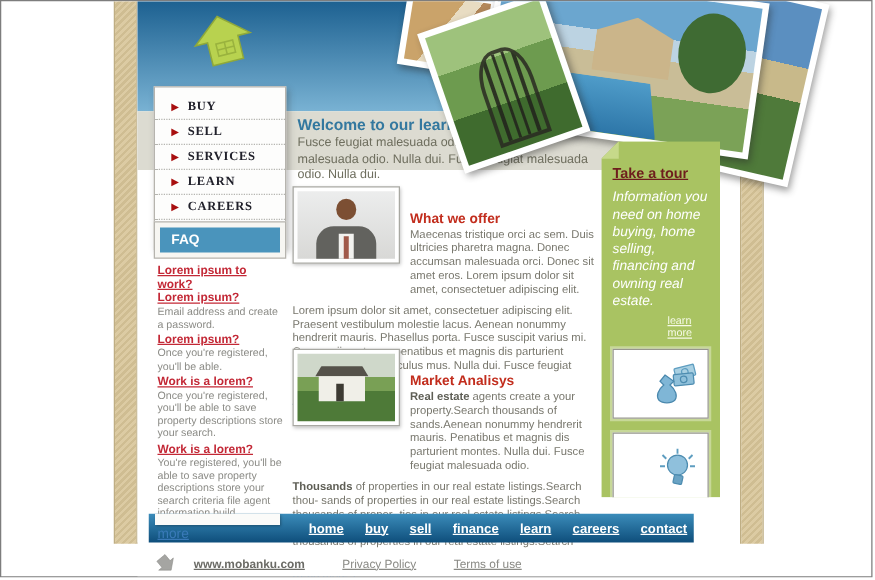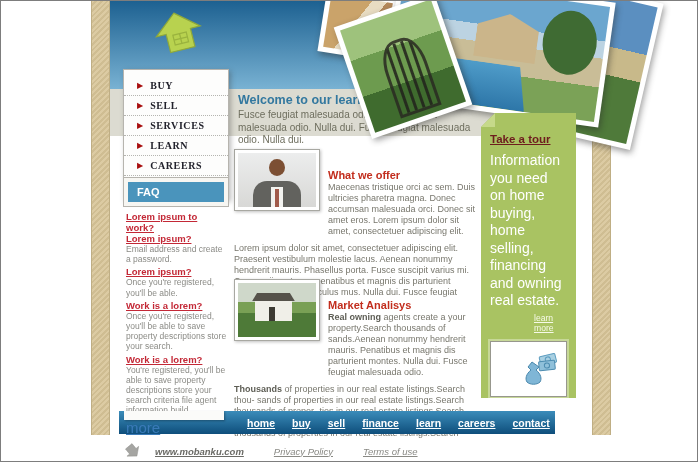--- a/index.html
+++ b/index.html
@@ -43,21 +43,21 @@
   .menu-item:last-child { border-bottom:none; }
   .menu-item .arrow { color:#a80f0f; font-size:8px; line-height:1; }
   .menu-item .lbl { font-family:"Liberation Serif", serif; font-weight:bold; font-size:10px; letter-spacing:.6px; color:#21212b; }
 
   
   #faq-box { position:absolute; left:13px; top:176px; width:106px; background:#f7f6f2; border:1px solid #b6b4ae; padding:4px; z-index:6; }
   #faq-bar { background:#4a94bc; color:#fff; font-weight:bold; font-size:11px; padding:4px 0 4px 9px; }
   #faq-list { position:absolute; left:16px; top:210px; width:101px; z-index:6; }
   .faq-q { color:#c32836; font-weight:bold; font-size:9.5px; text-decoration:underline; cursor:pointer; }
   .faq-a { color:#8b8b86; font-size:8.5px; line-height:1.2; margin-bottom:2px; }
-  #faq-more { color:#3a7ab8; font-size:15px; text-decoration:underline; cursor:pointer; display:inline-block; margin-top:2px; }
+  #faq-more { color:#3a7ab8; font-size:11px; text-decoration:underline; cursor:pointer; display:inline-block; margin-top:2px; }
 
   
   #welcome { position:absolute; left:128px; top:92px; width:235px; z-index:2; }
   #welcome h1 { color:#33789f; font-size:12.5px; margin-bottom:2px; }
   #welcome p { color:#6e6e5e; font-size:10px; line-height:1.25; }
 
   
   .section { position:absolute; left:124px; width:247px; z-index:2; }
   #section-0 { top:148px; }
   #section-1 { top:278px; }
@@ -84,37 +84,37 @@
   #pool-scene { background:linear-gradient(to bottom,#6ba6cf 0 30%,#bcd3e2 30% 45%,#c9bd97 45% 70%,#7ba257 70%); position:relative; overflow:hidden; }
   #pool-scene .house { position:absolute; left:38%; top:18%; width:30%; height:40%; background:#cbb58a; clip-path:polygon(0 30%,50% 0,100% 30%,100% 100%,0 100%); }
   #pool-scene .pool { position:absolute; left:18%; top:62%; width:48%; height:38%; background:linear-gradient(to bottom,#4f9cc9,#2d76a8); clip-path:polygon(10% 0,90% 0,100% 100%,0 100%); }
   #pool-scene .tree { position:absolute; right:4%; top:8%; width:26%; height:55%; border-radius:50%; background:#3f6b33; }
 
   
   #tour { position:absolute; left:371px; top:112px; width:95px; height:285px; background:#a9c362; z-index:6;
           clip-path:polygon(14px 0,100% 0,100% 100%,0 100%,0 14px); padding:20px 9px 0; }
   #tour .fold2 { position:absolute; left:0; top:0; width:0; height:0; border-left:14px solid transparent; border-bottom:14px solid #c6d98a; transform:translate(0,0); }
   #tour h2 { color:#6e1d1d; font-size:11.5px; text-decoration:underline; margin-bottom:7px; cursor:pointer; }
-  #tour p { color:#ffffff; font-size:14px; line-height:1.25; }
+  #tour p { color:#ffffff; font-size:11px; line-height:1.25;font-style:italic; }
   #tour-link { color:#f6faE8; color:#f6fae8; font-size:8.6px; text-decoration:underline; cursor:pointer; display:inline-block; margin:3px 0 8px 8px;padding-left:36px; }
   .tour-box { width:77px; height:56px; background:#fff; border:1px solid #97978d; box-shadow:0 0 0 2px rgba(255,255,255,.35); margin:0 auto 11px;
               display:flex; align-items:center; justify-content:flex-end; padding-right:6px; }
 
   
   #navbar { position:absolute; left:9px; top:410px; width:436px; height:23px;
             background:linear-gradient(to bottom,#3b8cba,#0e4e7b); z-index:5;
             display:flex; align-items:center; gap:17px; padding-left:128px; }
   #navbar a { color:#fff; font-weight:bold; font-size:10.5px; text-decoration:underline; cursor:pointer; }
   #nav-notch { position:absolute; left:14px; top:410px; width:100px; height:9px; background:#fbfbf9; z-index:6;
                box-shadow:1px 1px 2px rgba(0,0,0,.3); }
 
   
   #footer { position:absolute; left:109px; top:438px; width:482px; height:24px; background:#fff;
             display:flex; align-items:center; gap:14px; padding-left:14px; z-index:2; }
-  #footer .flink { color:#8a8a85; font-size:9.5px; text-decoration:underline; cursor:pointer; margin-right:16px;font-style:italic; }
+  #footer .flink { color:#8a8a85; font-size:9.5px; text-decoration:underline; cursor:pointer; margin-right:16px; }
   #footer #site-link { color:#6b6b66; font-weight:bold; }
 </style>
 </head>
 <body>
 
 <div id="frame">
 
   <div class="band" id="band-left"></div>
   <div class="band" id="band-right"></div>
 
@@ -222,21 +222,21 @@
       <div class="sec-top">
         <div class="photo-frame">
           <div class="inner" id="house-scene">
               <div class="roof"></div>
               <div class="walls"></div>
               <div class="door"></div>
             </div>
         </div>
         <div class="sec-text">
           <h2>Market Analisys</h2>
-          <p><span class="lead">Real owning</span><span> agents create a your property.Search thousands of sands.Aenean nonummy hendrerit mauris. Penatibus et magnis dis parturient montes. Nulla dui. Fusce feugiat malesuada odio.</span></p>
+          <p><span class="lead">Real estate</span><span> agents create a your property.Search thousands of sands.Aenean nonummy hendrerit mauris. Penatibus et magnis dis parturient montes. Nulla dui. Fusce feugiat malesuada odio.</span></p>
         </div>
       </div>
       <p class="sec-body"><span class="lead">Thousands</span><span> of properties in our real estate listings.Search thou- sands of properties in our real estate listings.Search thousands of proper- ties in our real estate listings.Search thousands of properties in our real estate listings.Search thousands of properties in our real estate listings.Search thousands of properties in our real estate listings.</span></p>
       <span class="read-more">Read more ?</span>
     </div>
 
     <div id="tour">
       <div class="fold2"></div>
       <h2>Take a tour</h2>
       <p>Information you need on home buying, home selling, financing and owning real estate.</p>

